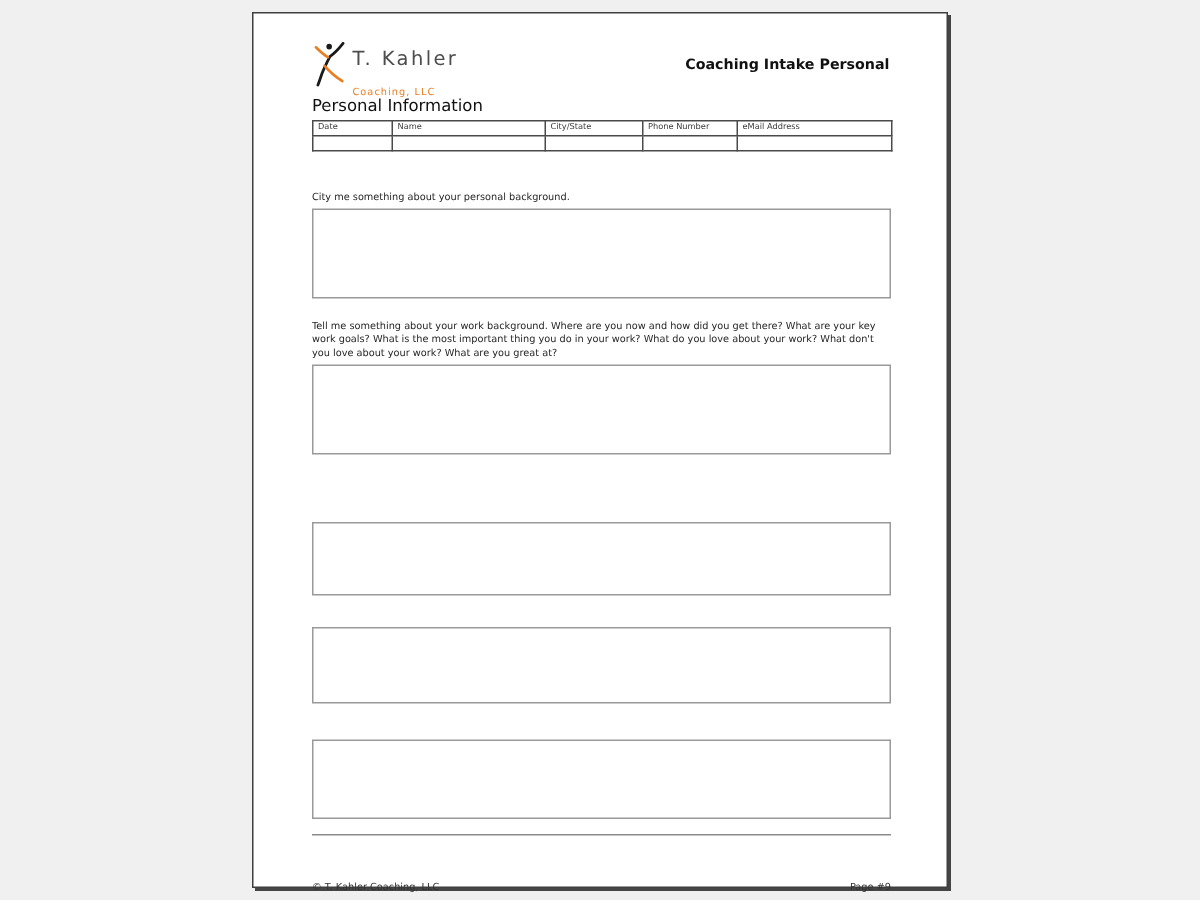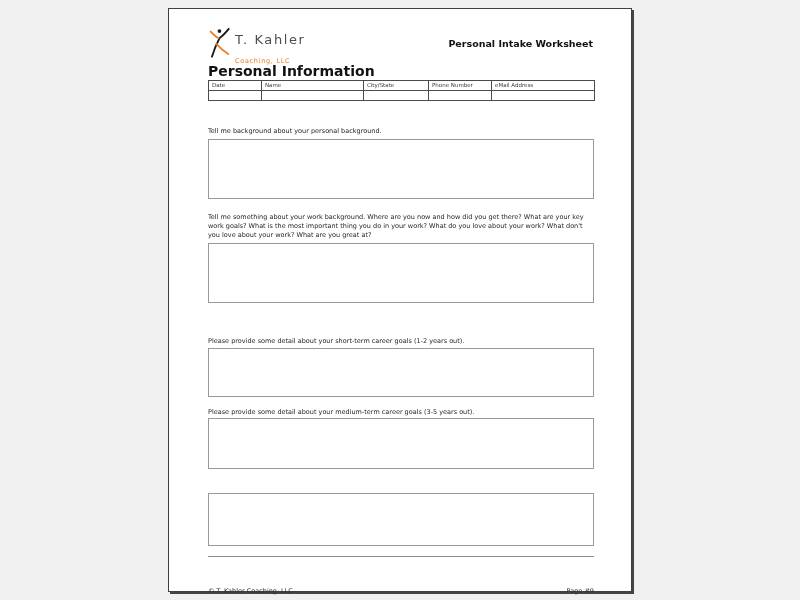--- a/index.html
+++ b/index.html
@@ -46,21 +46,21 @@
   }
   .doc-title {
     top: 30px; right: 38px;
     font-size: 9.5px; font-weight: bold; color: #111;
     text-align: right; line-height: 10px;
   }
 
   
   .section-heading {
     left: 39px; width: 386px;
-    font-size: 14px; font-weight: bold; color: #111;
+    font-size: 11px; font-weight: normal; color: #111;
     line-height: 10px;
   }
   .prompt {
     left: 39px; width: 386px;
     font-size: 6.5px; color: #262626;
     line-height: 9px;
   }
 
   
   .pi-table {
@@ -116,21 +116,21 @@
         <circle cx="15.5" cy="3.5" r="2.1" fill="#1a1a1a"></circle>
         <path d="M26 1 C22 6 19 9 16 11 C13.5 16 11.5 20 10 24 C9 27 8 30 7 32.5" stroke="#1a1a1a" stroke-width="2.1" fill="none" stroke-linecap="round"></path>
         <path d="M5.5 4 C8.5 7 11 9.5 14.5 11.5" stroke="#e87e23" stroke-width="2" fill="none" stroke-linecap="round"></path>
         <path d="M12 18 C16 22.5 20.5 26.5 25.5 29.5" stroke="#e87e23" stroke-width="2" fill="none" stroke-linecap="round"></path>
       </svg>
       <div class="logo-text">
         <span class="logo-name">T. Kahler</span>
         <span class="logo-sub">Coaching, LLC</span>
       </div>
     </div>
-    <div class="abs doc-title">Personal Intake Worksheet</div>
+    <div class="abs doc-title">Coaching Intake Personal</div>
 
     <div class="abs section-heading" style="top:57px">Personal Information</div>
 
     <table class="abs pi-table">
       <colgroup>
         <col style="width:53px">
           <col style="width:102px">
           <col style="width:65px">
         <col style="width:63px">
           <col style="width:103px">
@@ -147,31 +147,29 @@
         <td></td>
         <td></td>
         <td></td>
         <td></td>
         <td></td>
       </tr>
     </tbody>
       </table>
 
 
-    <div class="abs prompt" style="top:118px">Tell me background about your personal background.</div>
+    <div class="abs prompt" style="top:118px">City me something about your personal background.</div>
     <textarea class="abs input-box" style="top: 130px; height: 60px;"></textarea>
 
     <div class="abs prompt" style="top:204px">Tell me something about your work background. Where are you now and how did you get there? What are your key work goals? What is the most important thing you do in your work? What do you love about your work? What don't you love about your work? What are you great at?</div>
     <textarea class="abs input-box" style="top: 234px; height: 60px;"></textarea>
 
 
-    <div class="abs prompt" style="top:328px">Please provide some detail about your short-term career goals (1-2 years out).</div>
     <textarea class="abs input-box" style="top: 339px; height: 49px;"></textarea>
 
-    <div class="abs prompt" style="top:399px">Please provide some detail about your medium-term career goals (3-5 years out).</div>
     <textarea class="abs input-box" style="top: 409px; height: 51px;"></textarea>
 
     <textarea class="abs input-box" style="top: 484px; height: 53px;"></textarea>
 
     <div class="abs footer-rule"></div>
     <div class="abs footer-row">
       <span>© T. Kahler Coaching, LLC</span>
       <span class="center">CONFIDENTIAL</span>
       <span>Page #9</span>
     </div>

